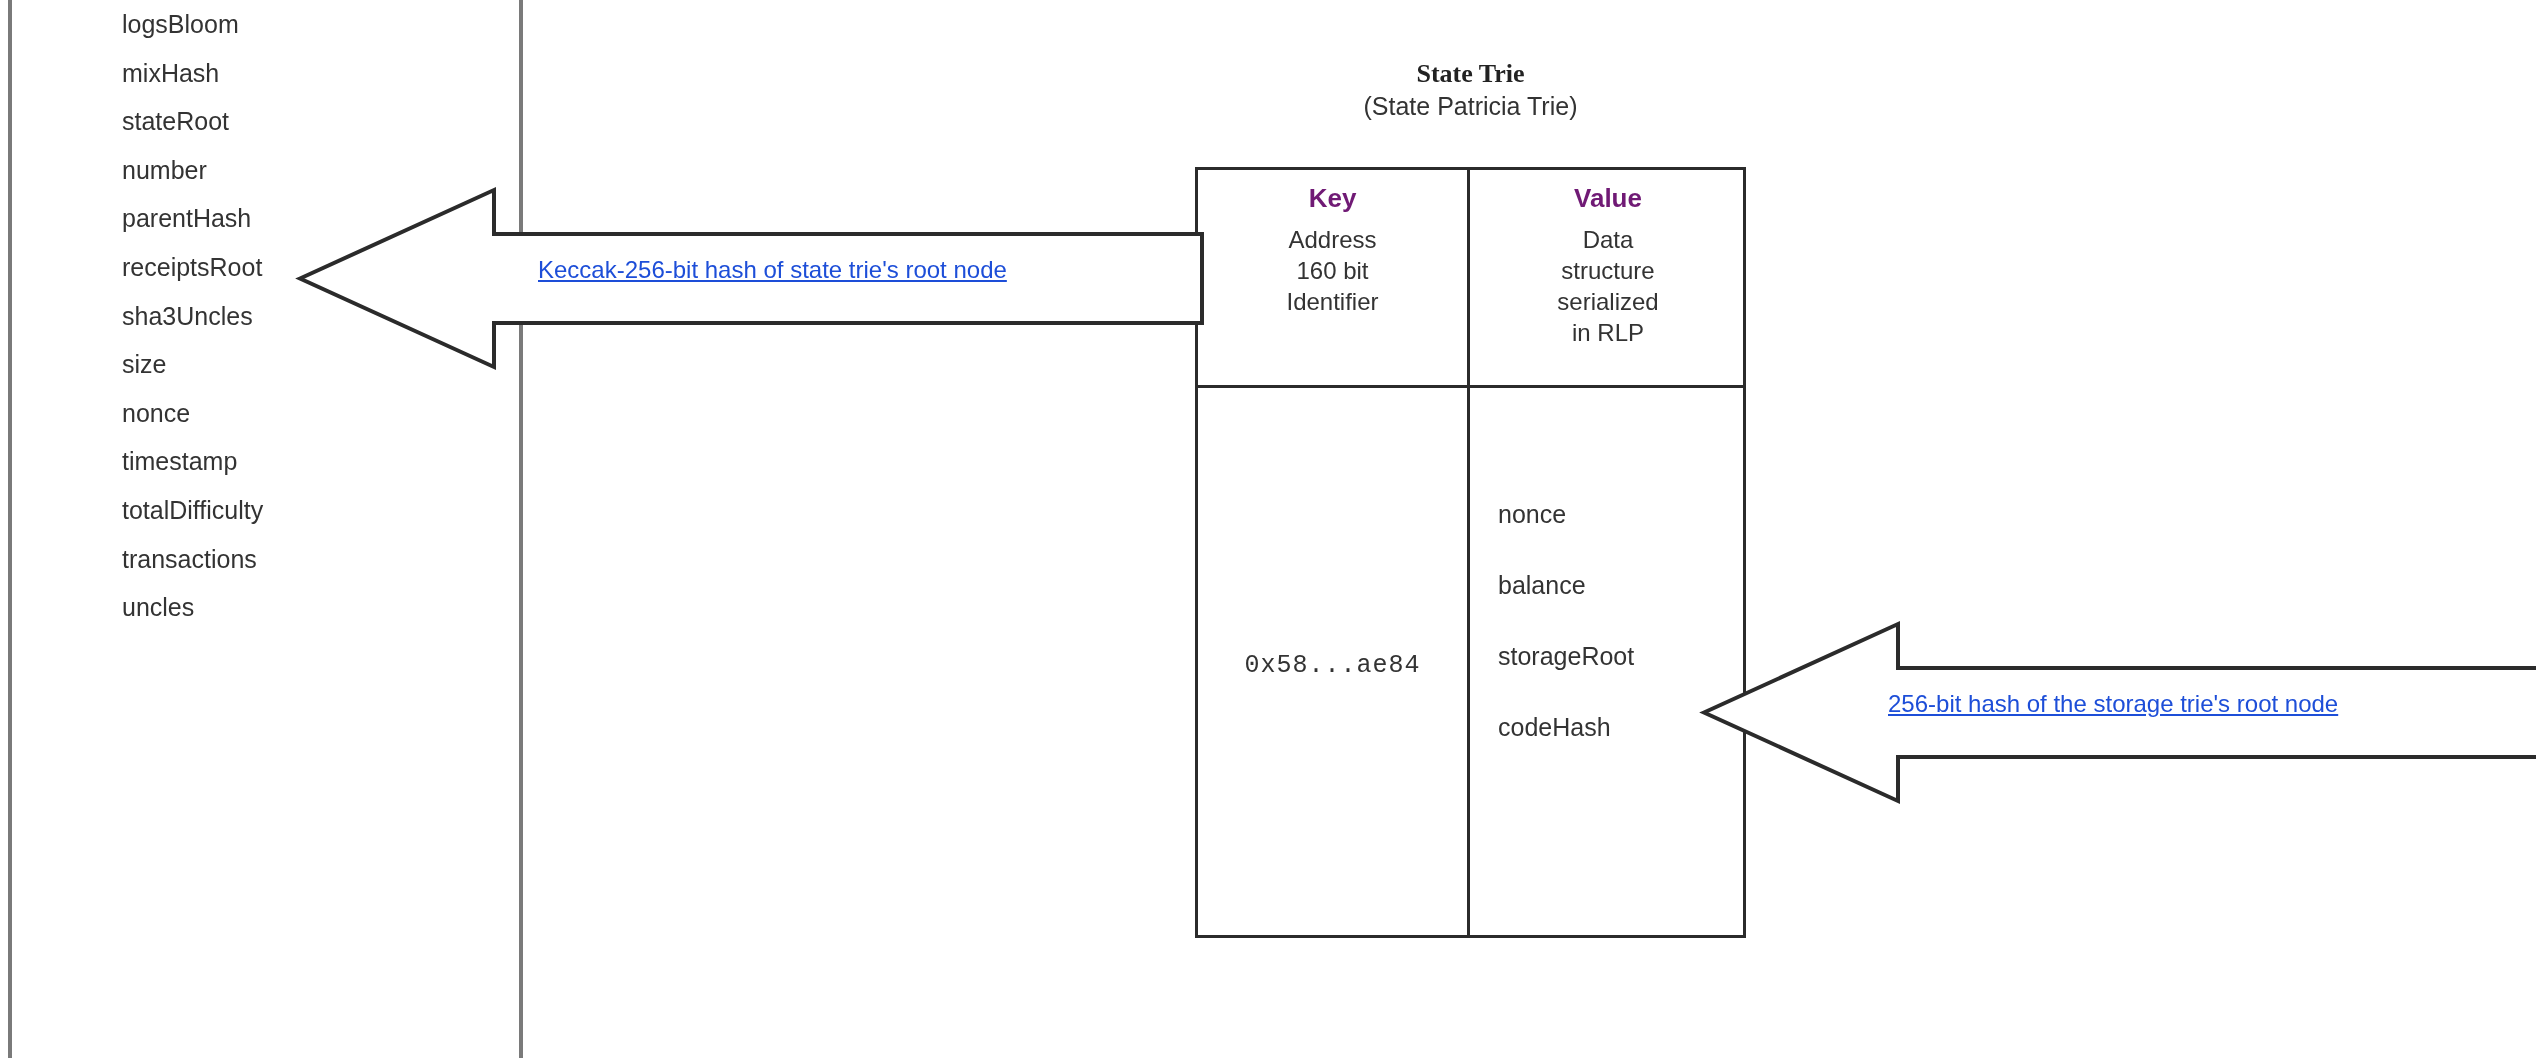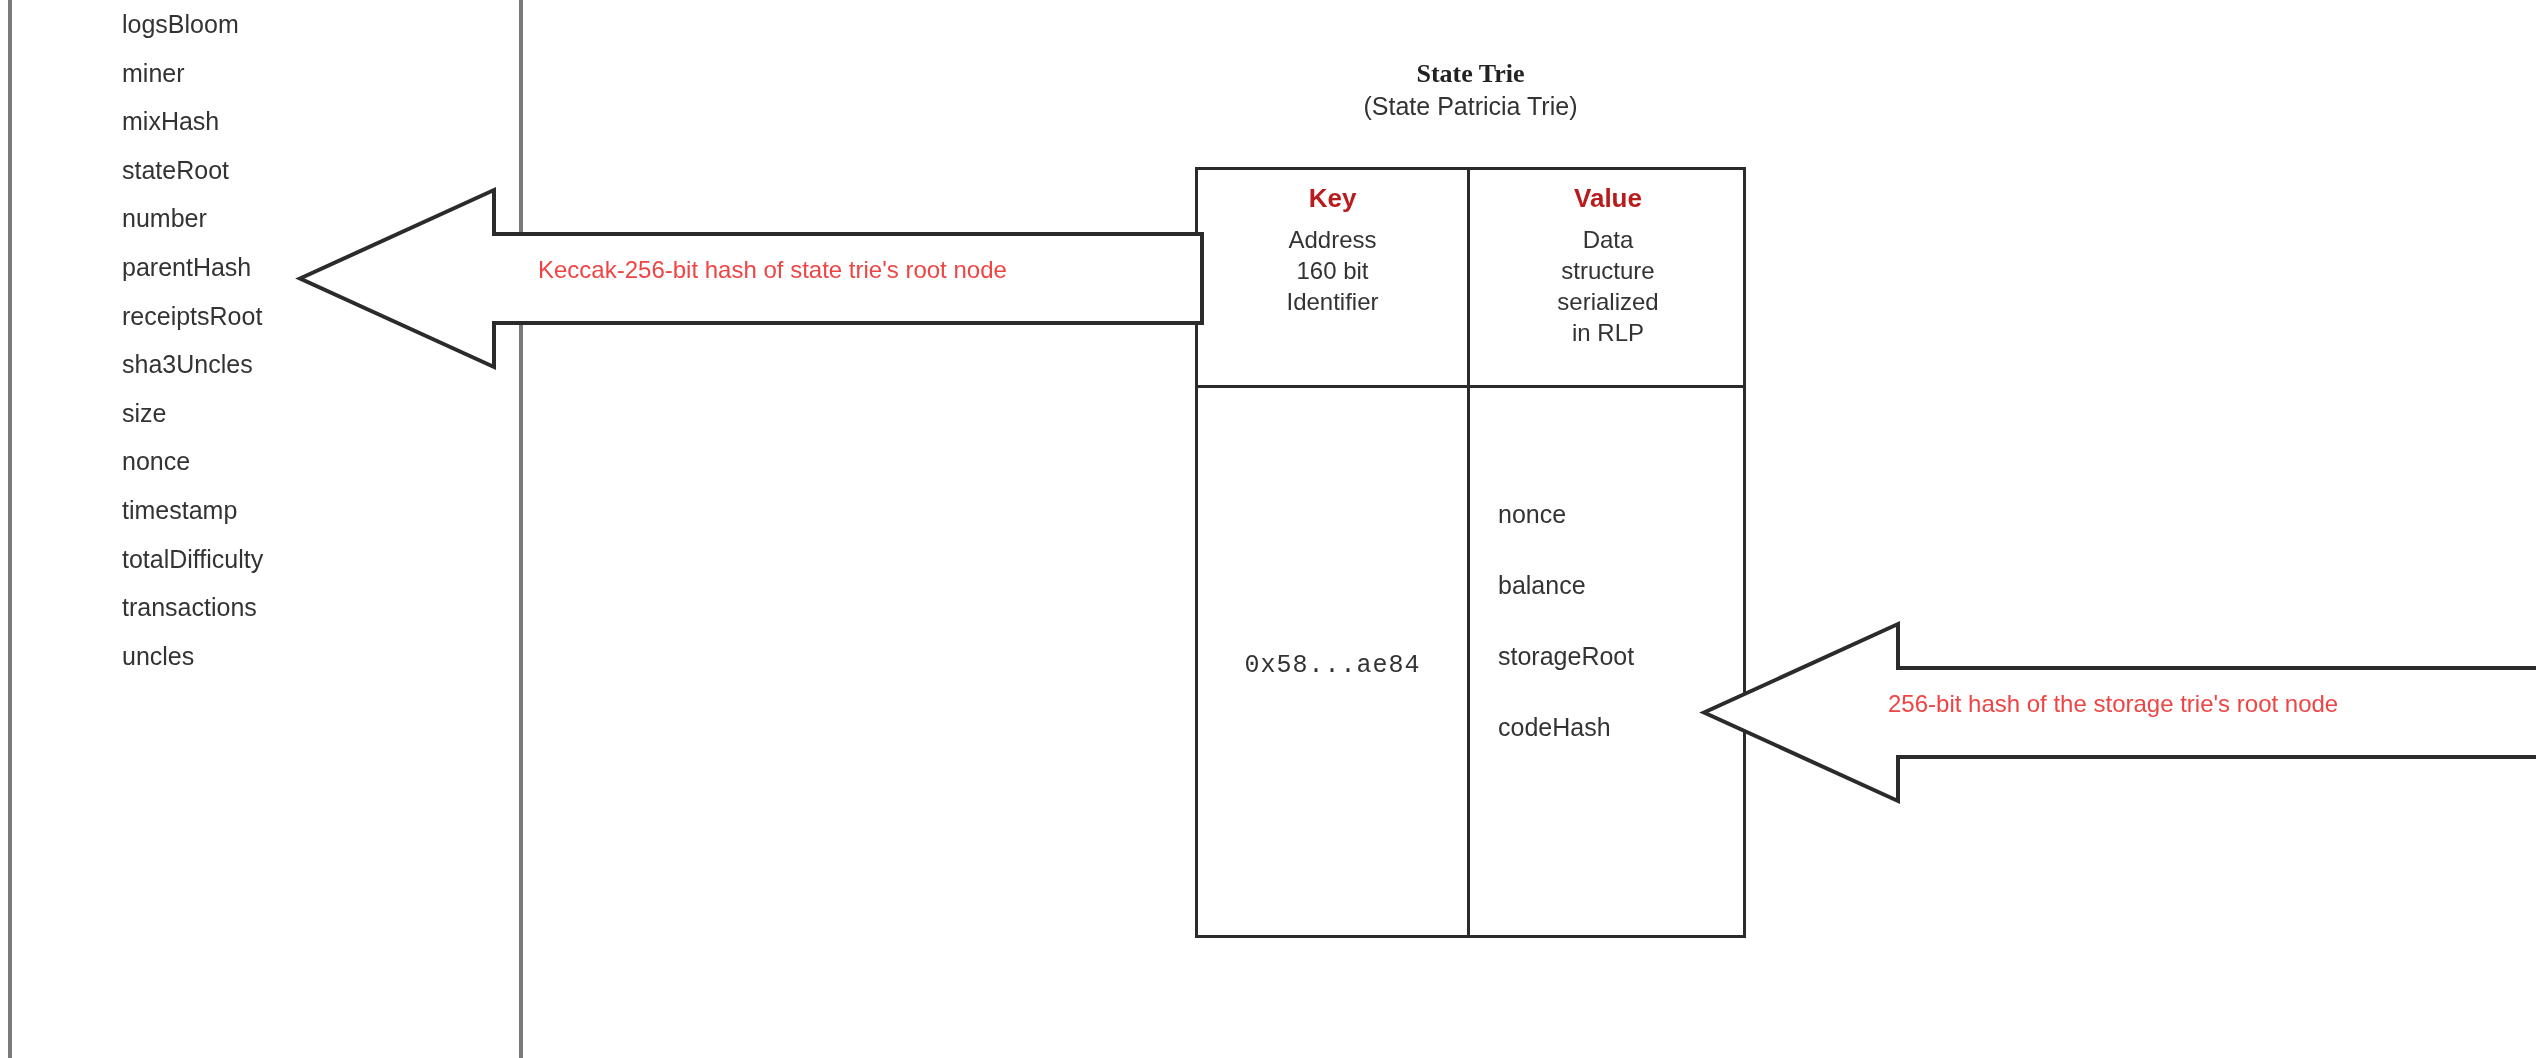--- a/index.html
+++ b/index.html
@@ -99,21 +99,21 @@
   }
   #cell-key-head   { left: 0px;   top: 0px;   width: 269px; height: 215px; }
   #cell-value-head { left: 272px; top: 0px;   width: 276px; height: 215px; }
   #cell-key-body   { left: 0px;   top: 218px; width: 269px; height: 550px; margin-top: 41px; }
   #cell-value-body { left: 272px; top: 218px; width: 276px; height: 550px; }
 
   .col-title {
     text-align: center;
     font-size: 26px;
     font-weight: bold;
-    color: #b91c1c;
+    color: #701a75;
     margin-top: 12px;
     line-height: 32px;
   }
   .col-sub {
     text-align: center;
     font-size: 24px;
     color: #333333;
     line-height: 31px;
     margin-top: 10px;
   }
@@ -145,38 +145,38 @@
 
   
   .block-arrow {
     position: absolute;
   }
   .block-arrow svg { display: block; overflow: visible; }
 
   .callout-label {
     position: absolute;
     font-size: 24px;
-    color: #ef4444;
+    color: #1d4ed8;
     white-space: nowrap;
     line-height: 1;
+    text-decoration: underline;
   }
   #callout-left-label  { left: 538px;  top: 258px; }
   #callout-right-label { left: 1888px; top: 692px; text-align: center; }
 </style>
 </head>
 <body>
 
 <div id="canvas">
 
   <div class="vrule" id="vrule-outer"></div>
   <div class="vrule" id="vrule-inner"></div>
 
   <div id="field-list">
     <div class="field-item">logsBloom</div>
-    <div class="field-item">miner</div>
     <div class="field-item">mixHash</div>
     <div class="field-item">stateRoot</div>
     <div class="field-item">number</div>
     <div class="field-item">parentHash</div>
     <div class="field-item">receiptsRoot</div>
     <div class="field-item">sha3Uncles</div>
     <div class="field-item">size</div>
     <div class="field-item">nonce</div>
     <div class="field-item">timestamp</div>
     <div class="field-item">totalDifficulty</div>

